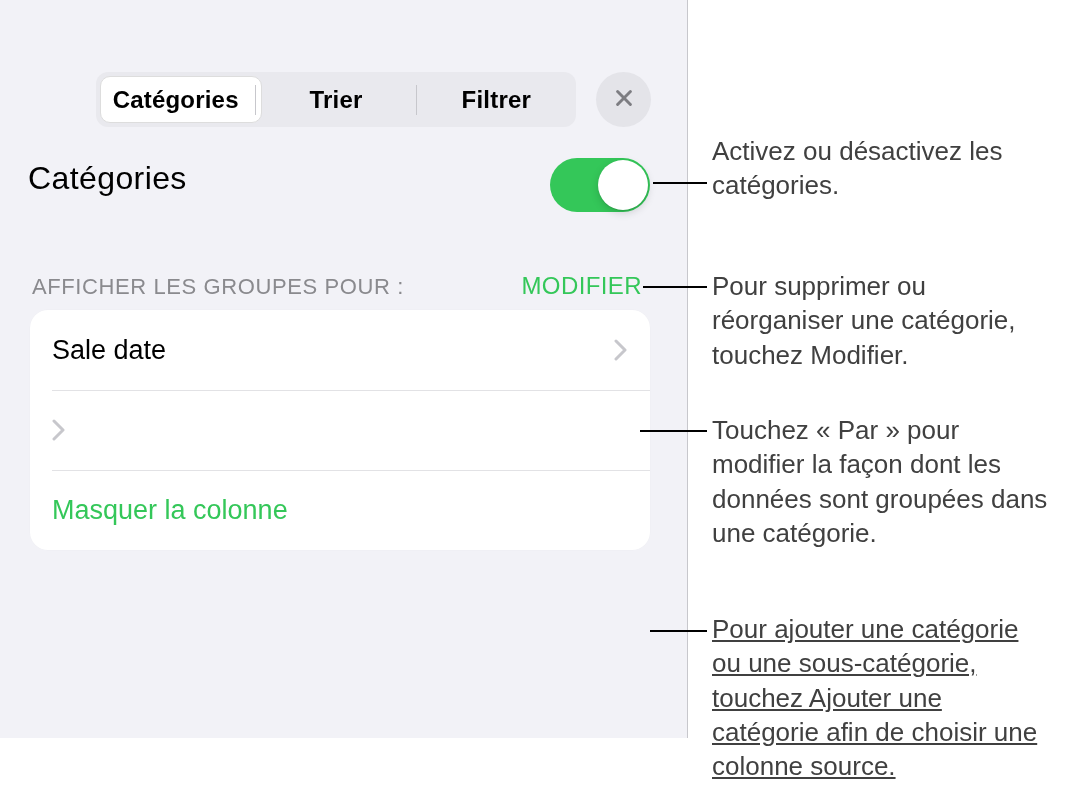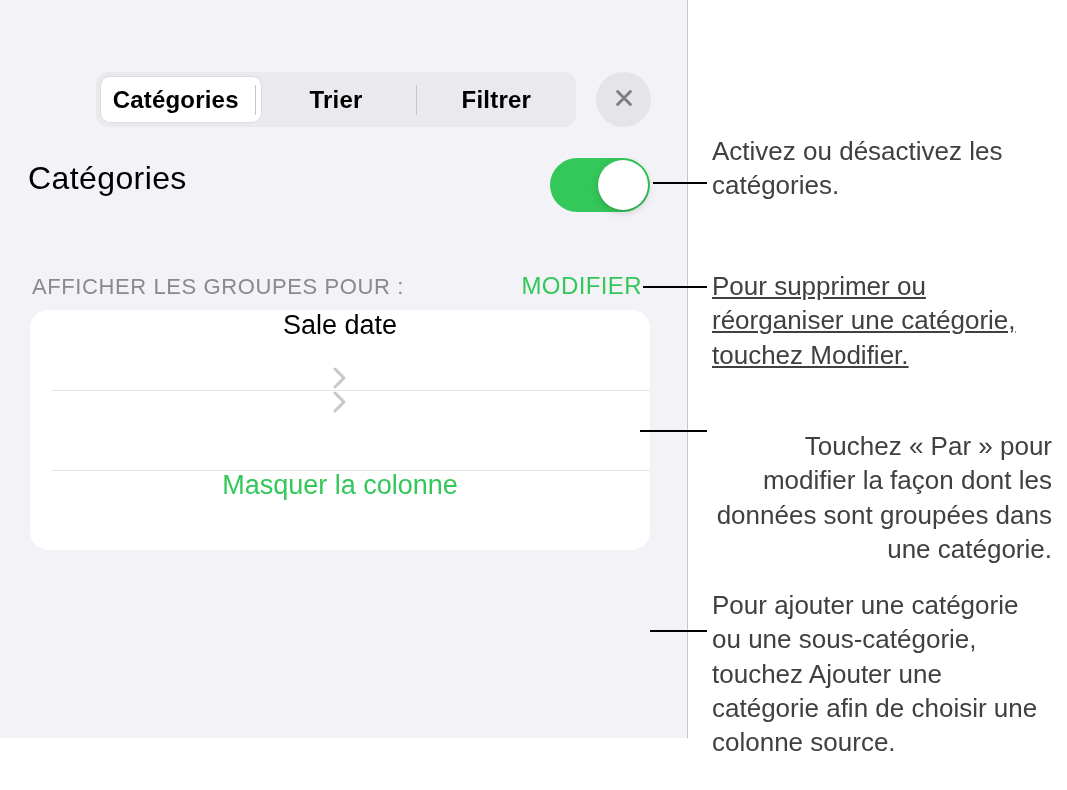--- a/index.html
+++ b/index.html
@@ -55,21 +55,20 @@
     letter-spacing: 0.4px;
   }
   .list {
     position: absolute; left: 30px; top: 310px; width: 620px;
     background: #fff; border-radius: 18px; overflow: hidden;
     box-shadow: 0 0 0 0.5px rgba(0,0,0,0.02);
   }
   .row {
     display: flex; align-items: center; height: 80px; padding: 0 22px;
     position: relative;
-    flex-direction: column;
   }
   .row + .row::before {
     content: ""; position: absolute; left: 22px; right: 0; top: 0; height: 1px; background: #e2e2e5;
   }
   .row-label { font-size: 27px; flex: 1; }
   .row-label.muted { color: #8a8a8e; }
   .row-label.green { color: #34c759; }
   .chevron { color: #c7c7cc; }
   .chevron svg { width: 14px; height: 24px; display: block; }
   .list2 {
@@ -139,16 +138,16 @@
 
 
   </div>
 
   <div class="lead" style="left:653px; top:182px; width:54px;"></div>
   <div class="lead" style="left:643px; top:286px; width:64px;"></div>
   <div class="lead" style="left:640px; top:430px; width:67px;"></div>
   <div class="lead" style="left:650px; top:630px; width:57px;"></div>
 
   <div class="callout" style="top:134px;">Activez ou désactivez les catégories.</div>
-  <div class="callout" style="top:269px;text-decoration:underline;">Pour supprimer ou réorganiser une catégorie, touchez Modifier.</div>
-  <div class="callout" style="top:429px;text-align:right;">Touchez « Par » pour modifier la façon dont les données sont groupées dans une catégorie.</div>
-  <div class="callout" style="top:588px;">Pour ajouter une catégorie ou une sous-catégorie, touchez Ajouter une catégorie afin de choisir une colonne source.</div>
+  <div class="callout" style="top:269px;">Pour supprimer ou réorganiser une catégorie, touchez Modifier.</div>
+  <div class="callout" style="top:413px;">Touchez « Par » pour modifier la façon dont les données sont groupées dans une catégorie.</div>
+  <div class="callout" style="top:612px;text-decoration:underline;">Pour ajouter une catégorie ou une sous-catégorie, touchez Ajouter une catégorie afin de choisir une colonne source.</div>
 </div>
 
 </body></html>

